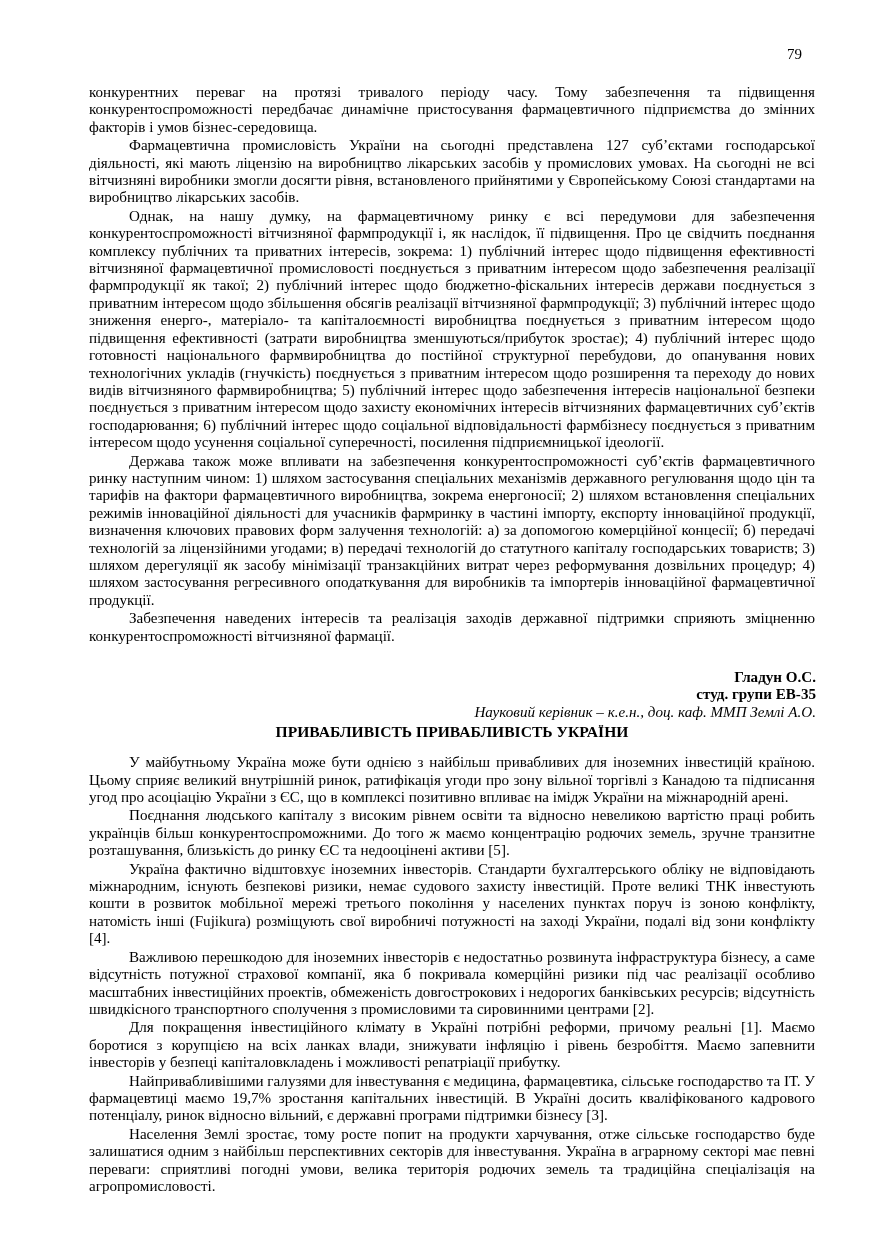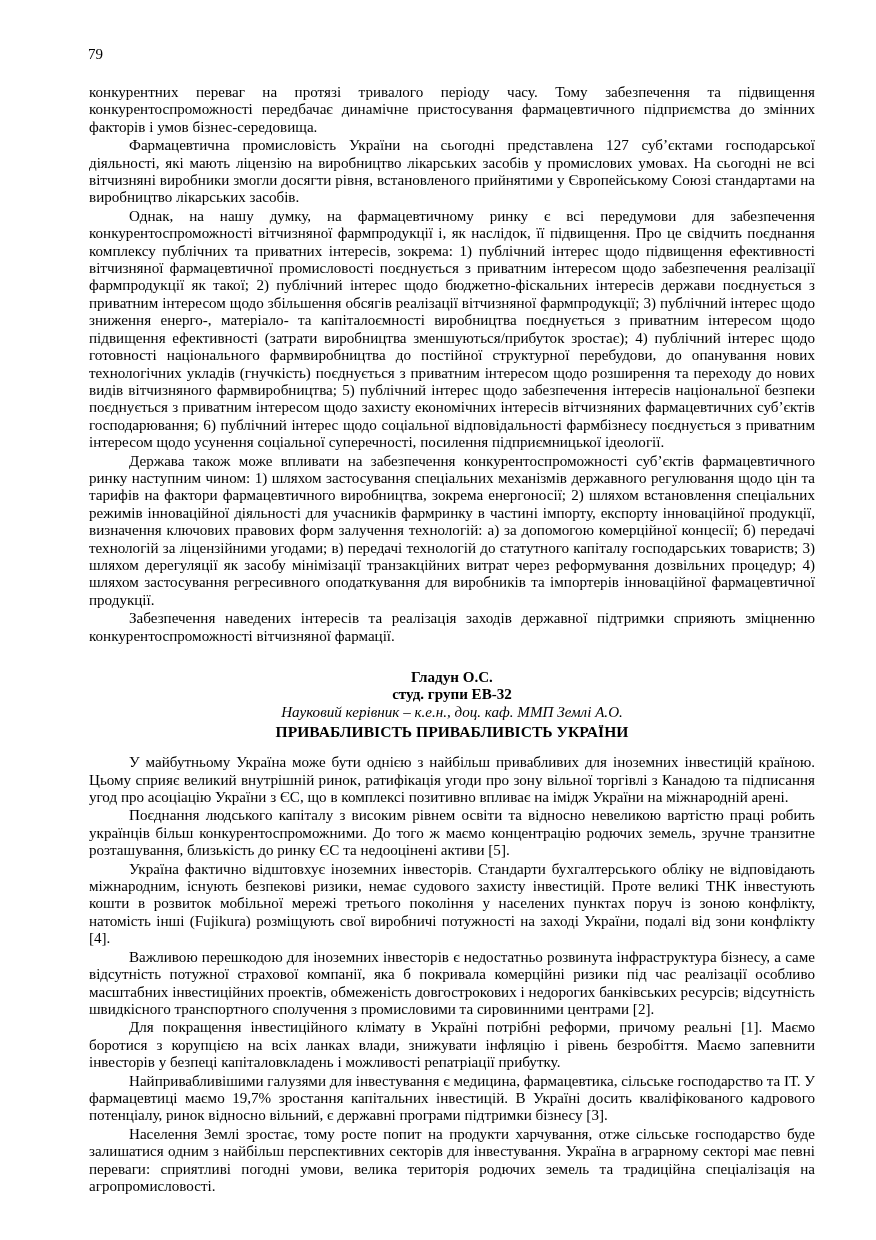--- a/index.html
+++ b/index.html
@@ -8,35 +8,36 @@
     width: 876px;
     height: 1240px;
     background: #ffffff;
     color: #000000;
     font-family: "Liberation Serif", "DejaVu Serif", serif;
     box-sizing: border-box;
     padding: 46px 60px 28px 88px;
     overflow: hidden;
   }
   .pagenum {
+    text-align: right;
     font-size: 15px;
     line-height: 17px;
     padding-right: 14px;
   }
   .body-text {
     font-size: 15.1px;
     line-height: 17.4px;
     text-align: justify;
   }
   .article1 { margin-top: 21px; }
   .body-text p { margin: 1px; text-indent: 40px; }
   .body-text p.no-indent { text-indent: 0; }
   .byline {
     margin-top: 24px;
-    text-align: center;
+    text-align: right;
     font-size: 15.1px;
     line-height: 17.4px;
   }
   .byline .bold-line { font-weight: bold; }
   .byline .italic-line { font-style: italic; }
   .article-title {
     text-align: center;
     font-weight: bold;
     font-size: 15.6px;
     line-height: 19px;
@@ -54,21 +55,21 @@
   <div class="body-text article1">
     <p class="no-indent">конкурентних переваг на протязі тривалого періоду часу. Тому забезпечення та підвищення конкурентоспроможності передбачає динамічне пристосування фармацевтичного підприємства до змінних факторів і умов бізнес-середовища.</p>
     <p>Фармацевтична промисловість України на сьогодні представлена 127 суб’єктами господарської діяльності, які мають ліцензію на виробництво лікарських засобів у промислових умовах. На сьогодні не всі вітчизняні виробники змогли досягти рівня, встановленого прийнятими у Європейському Союзі стандартами на виробництво лікарських засобів.</p>
     <p>Однак, на нашу думку, на фармацевтичному ринку є всі передумови для забезпечення конкурентоспроможності вітчизняної фармпродукції і, як наслідок, її підвищення. Про це свідчить поєднання комплексу публічних та приватних інтересів, зокрема: 1) публічний інтерес щодо підвищення ефективності вітчизняної фармацевтичної промисловості поєднується з приватним інтересом щодо забезпечення реалізації фармпродукції як такої; 2) публічний інтерес щодо бюджетно-фіскальних інтересів держави поєднується з приватним інтересом щодо збільшення обсягів реалізації вітчизняної фармпродукції; 3) публічний інтерес щодо зниження енерго-, матеріало- та капіталоємності виробництва поєднується з приватним інтересом щодо підвищення ефективності (затрати виробництва зменшуються/прибуток зростає); 4) публічний інтерес щодо готовності національного фармвиробництва до постійної структурної перебудови, до опанування нових технологічних укладів (гнучкість) поєднується з приватним інтересом щодо розширення та переходу до нових видів вітчизняного фармвиробництва; 5) публічний інтерес щодо забезпечення інтересів національної безпеки поєднується з приватним інтересом щодо захисту економічних інтересів вітчизняних фармацевтичних суб’єктів господарювання; 6) публічний інтерес щодо соціальної відповідальності фармбізнесу поєднується з приватним інтересом щодо усунення соціальної суперечності, посилення підприємницької ідеології.</p>
     <p>Держава також може впливати на забезпечення конкурентоспроможності суб’єктів фармацевтичного ринку наступним чином: 1) шляхом застосування спеціальних механізмів державного регулювання щодо цін та тарифів на фактори фармацевтичного виробництва, зокрема енергоносії; 2) шляхом встановлення спеціальних режимів інноваційної діяльності для учасників фармринку в частині імпорту, експорту інноваційної продукції, визначення ключових правових форм залучення технологій: а) за допомогою комерційної концесії; б) передачі технологій за ліцензійними угодами; в) передачі технологій до статутного капіталу господарських товариств; 3) шляхом дерегуляції як засобу мінімізації транзакційних витрат через реформування дозвільних процедур; 4) шляхом застосування регресивного оподаткування для виробників та імпортерів інноваційної фармацевтичної продукції.</p>
     <p>Забезпечення наведених інтересів та реалізація заходів державної підтримки сприяють зміцненню конкурентоспроможності вітчизняної фармації.</p>
   </div>
 
   <div class="byline">
     <div class="bold-line">Гладун О.С.</div>
-    <div class="bold-line">студ. групи ЕВ-32</div>
+    <div class="bold-line">студ. групи ЕВ-35</div>
     <div class="italic-line">Науковий керівник – к.е.н., доц. каф. ММП Землі А.О.</div>
   </div>
 
   <div class="article-title">ПРИВАБЛИВІСТЬ ПРИВАБЛИВІСТЬ УКРАЇНИ</div>
 
   <div class="body-text article2">
     <p>У майбутньому Україна може бути однією з найбільш привабливих для іноземних інвестицій країною. Цьому сприяє великий внутрішній ринок, ратифікація угоди про зону вільної торгівлі з Канадою та підписання угод про асоціацію України з ЄС, що в комплексі позитивно впливає на імідж України на міжнародній арені.</p>
     <p>Поєднання людського капіталу з високим рівнем освіти та відносно невеликою вартістю праці робить українців більш конкурентоспроможними. До того ж маємо концентрацію родючих земель, зручне транзитне розташування, близькість до ринку ЄС та недооцінені активи [5].</p>
     <p>Україна фактично відштовхує іноземних інвесторів. Стандарти бухгалтерського обліку не відповідають міжнародним, існують безпекові ризики, немає судового захисту інвестицій. Проте великі ТНК інвестують кошти в розвиток мобільної мережі третього покоління у населених пунктах поруч із зоною конфлікту, натомість інші (Fujikura) розміщують свої виробничі потужності на заході України, подалі від зони конфлікту [4].</p>
     <p>Важливою перешкодою для іноземних інвесторів є недостатньо розвинута інфраструктура бізнесу, а саме відсутність потужної страхової компанії, яка б покривала комерційні ризики під час реалізації особливо масштабних інвестиційних проектів, обмеженість довгострокових і недорогих банківських ресурсів; відсутність швидкісного транспортного сполучення з промисловими та сировинними центрами [2].</p>

